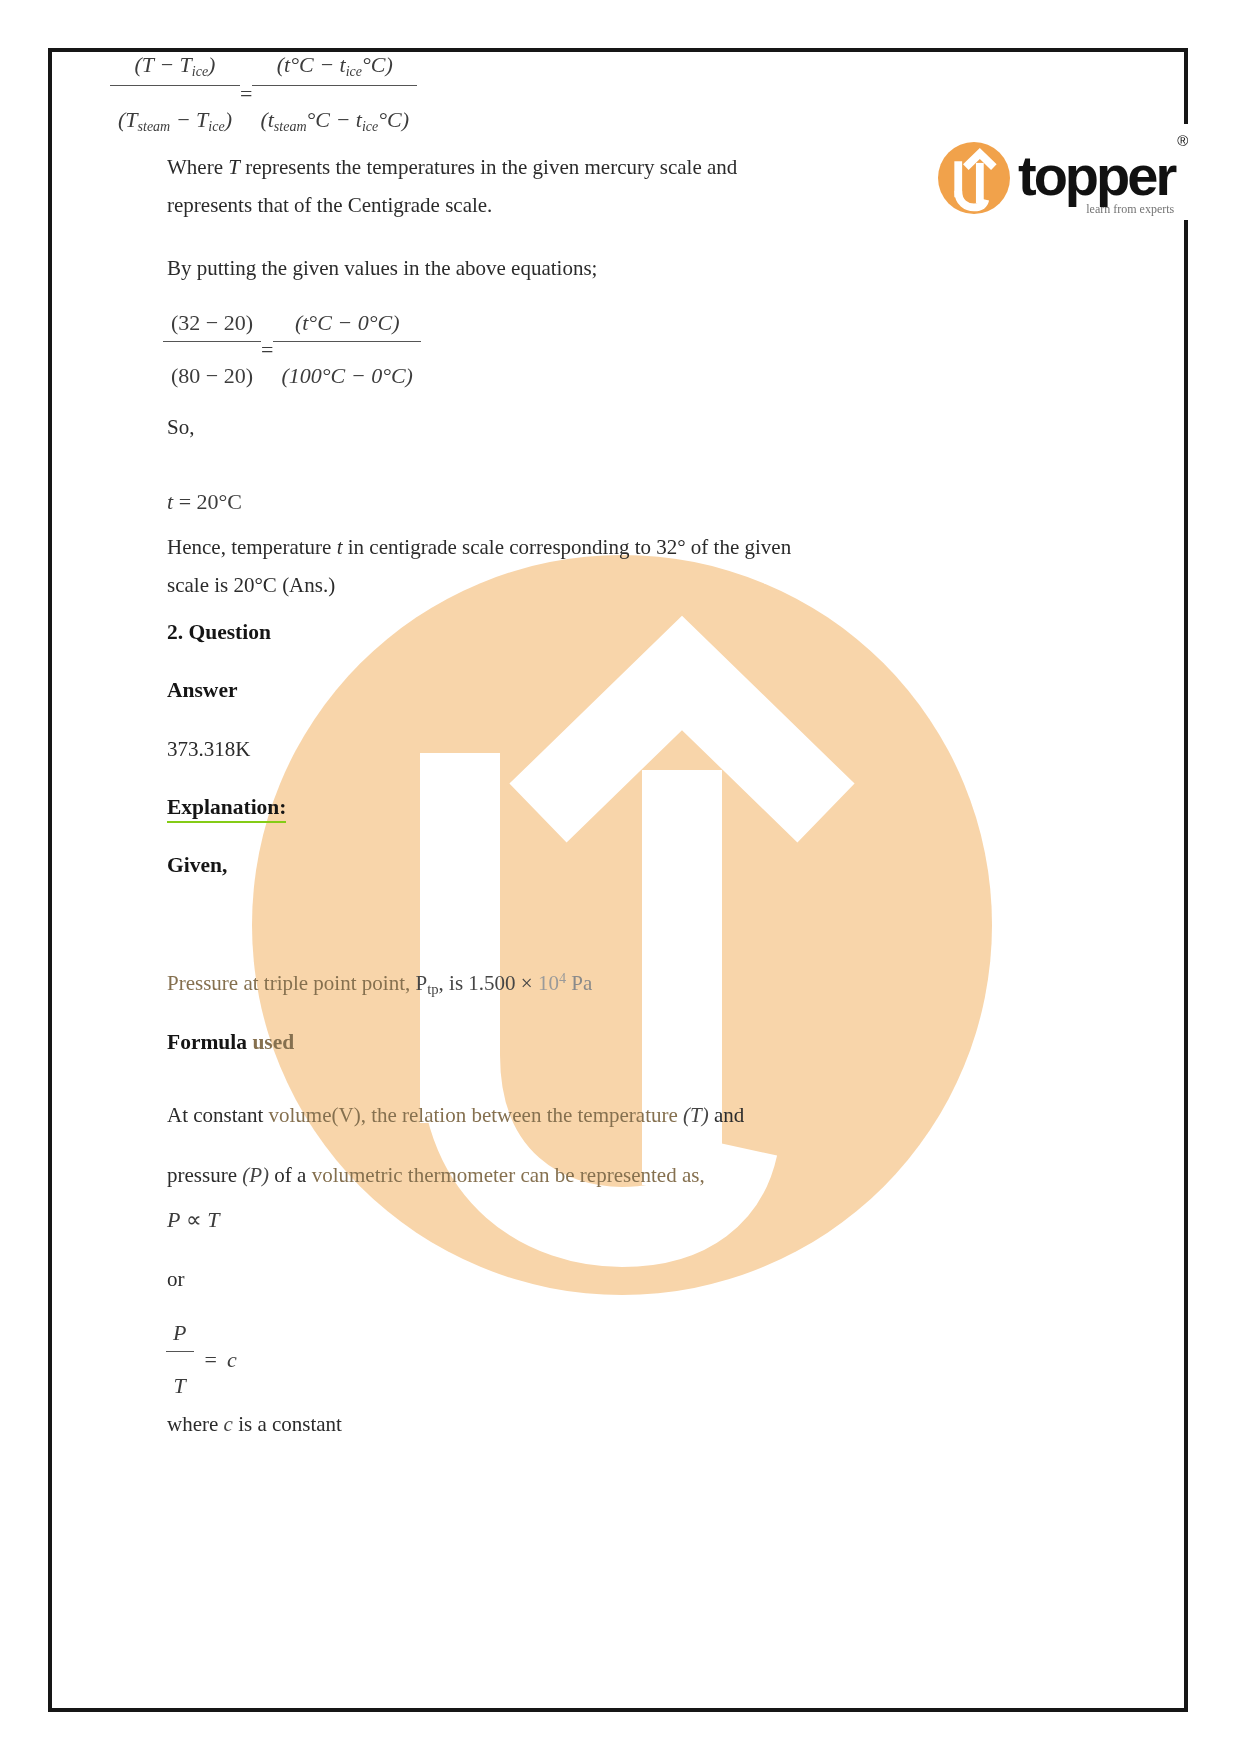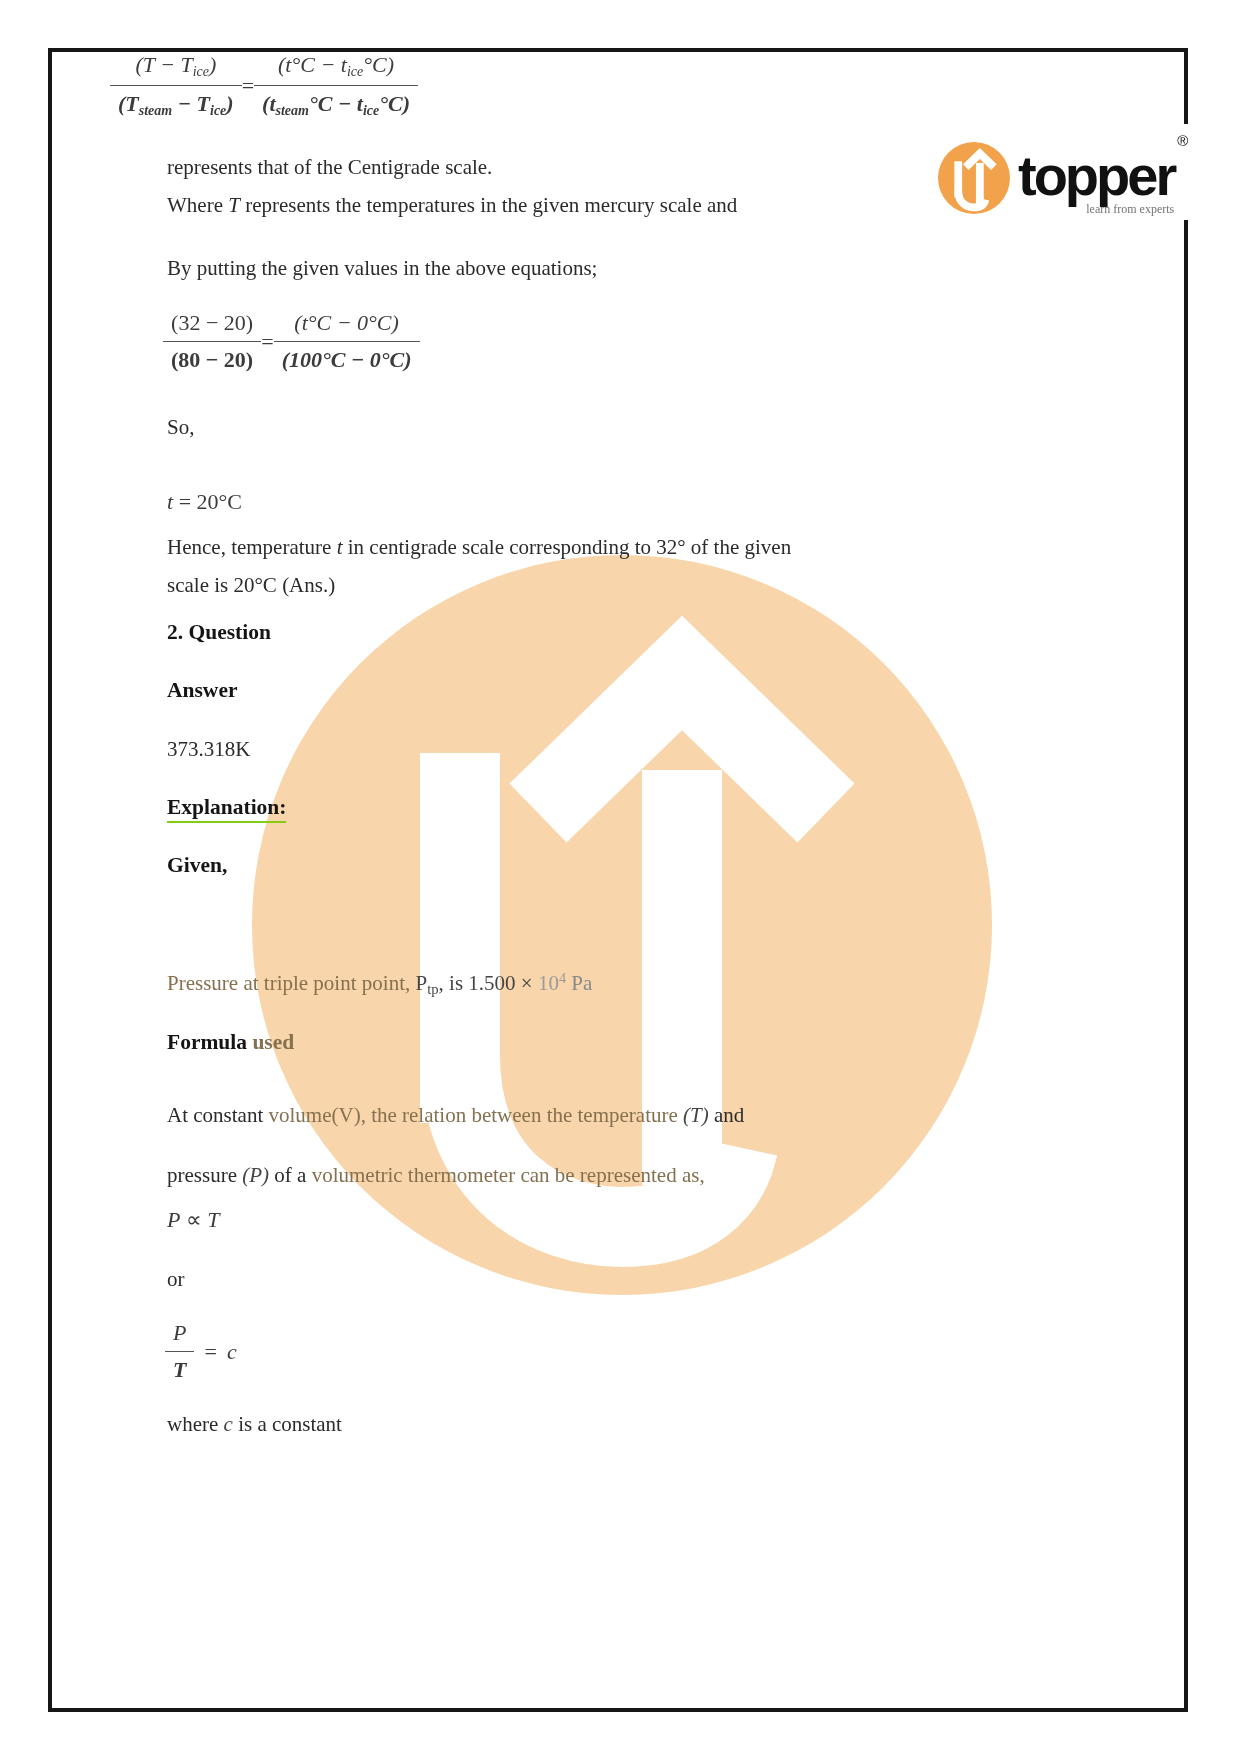--- a/index.html
+++ b/index.html
@@ -16,21 +16,21 @@
   .mgray{color:#8a8a8a;}
   .ital{font-style:italic;}
   .lines .ln{display:block;white-space:nowrap;}
   .lh38 .ln{line-height:38px;}
   .lh60 .ln{line-height:60px;}
   .underl{border-bottom:2px solid #84cc16;padding-bottom:2px;}
   
   .formula{display:flex;align-items:center;font-size:22px;color:#3c3c3c;white-space:nowrap;}
   .frac{display:inline-flex;flex-direction:column;align-items:center;}
   .frac .num{padding:0 8px 5px 8px;}
-  .frac .den{border-top:1.6px solid #555;padding:5px 8px 0 8px;font-weight:bold;}
+  .frac .den{border-top:1.6px solid #555;padding:21px 8px 0 8px;}
   .ms{font-size:14px;font-style:italic;}
   sub.ms{vertical-align:-0.3em;}
   .supv{font-size:0.68em;vertical-align:0.5em;}
   sub.tsub{font-size:0.7em;vertical-align:-0.25em;}
   .mathline{font-size:22px;color:#3c3c3c;white-space:nowrap;}
   
   .logo-box{left:938px;top:124px;width:252px;height:96px;background:#fff;display:flex;align-items:center;}
   .logo-mark{width:72px;height:72px;margin-top:12px;flex:0 0 auto;}
   .logo-word-wrap{position:relative;margin-left:8px;}
   .logo-word{font-family:"Liberation Sans",sans-serif;font-weight:bold;font-size:56px;letter-spacing:-3px;
@@ -60,22 +60,22 @@
       <span class="den"><span>(T</span><sub class="ms">steam</sub><span> − T</span><sub class="ms">ice</sub><span>)</span></span>
     </span>
     <span style="font-style:normal">=</span>
     <span class="frac">
       <span class="num"><span>(t°C − t</span><sub class="ms">ice</sub><span>°C)</span></span>
       <span class="den"><span>(t</span><sub class="ms">steam</sub><span>°C − t</span><sub class="ms">ice</sub><span>°C)</span></span>
     </span>
   </div>
 
   <div class="abs body-text lines lh38" style="left:167px;top:148px;">
+    <span class="ln"><span>Where </span><span class="ital">T</span><span> represents the temperatures in the given mercury scale and</span></span>
     <span class="ln">represents that of the Centigrade scale.</span>
-    <span class="ln"><span>Where </span><span class="ital">T</span><span> represents the temperatures in the given mercury scale and</span></span>
   </div>
 
   <div class="abs body-text" style="left:167px;top:256px;">By putting the given values in the above equations;</div>
 
   <div class="abs formula" style="left:163px;top:310px;">
     <span class="frac">
       <span class="num">(32 − 20)</span>
       <span class="den">(80 − 20)</span>
     </span>
     <span>=</span>

